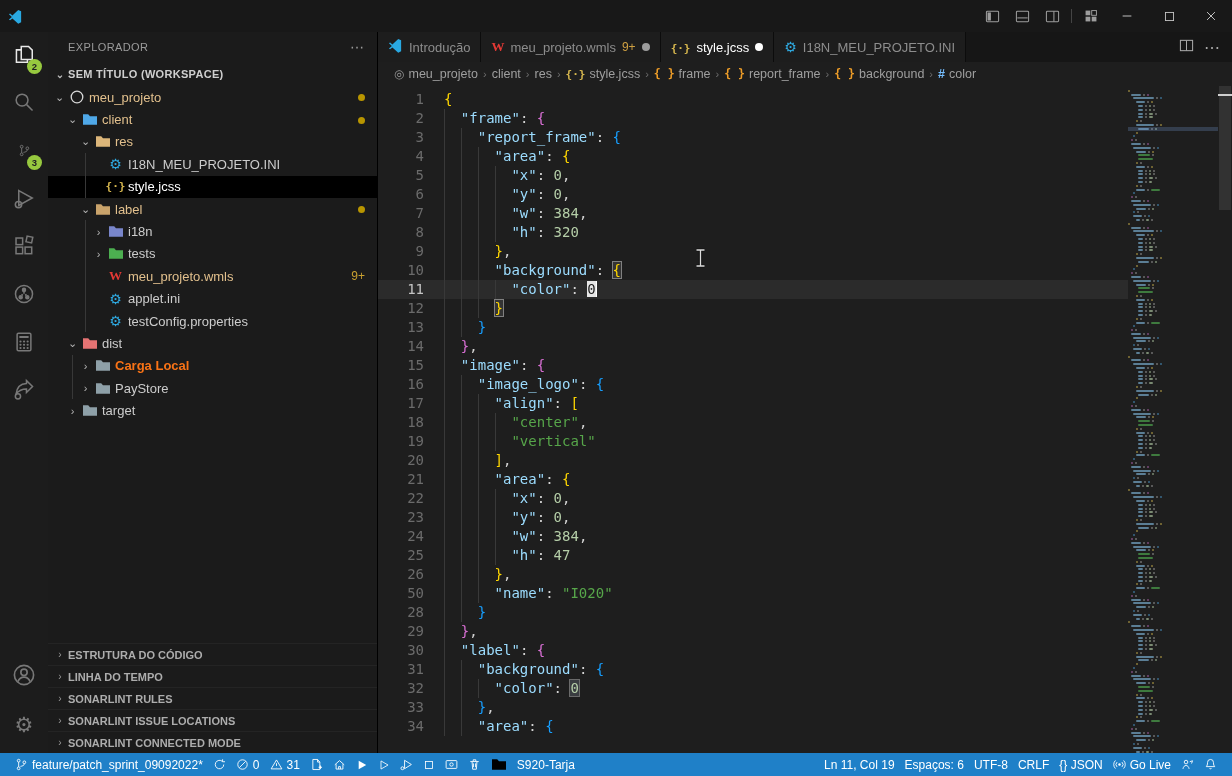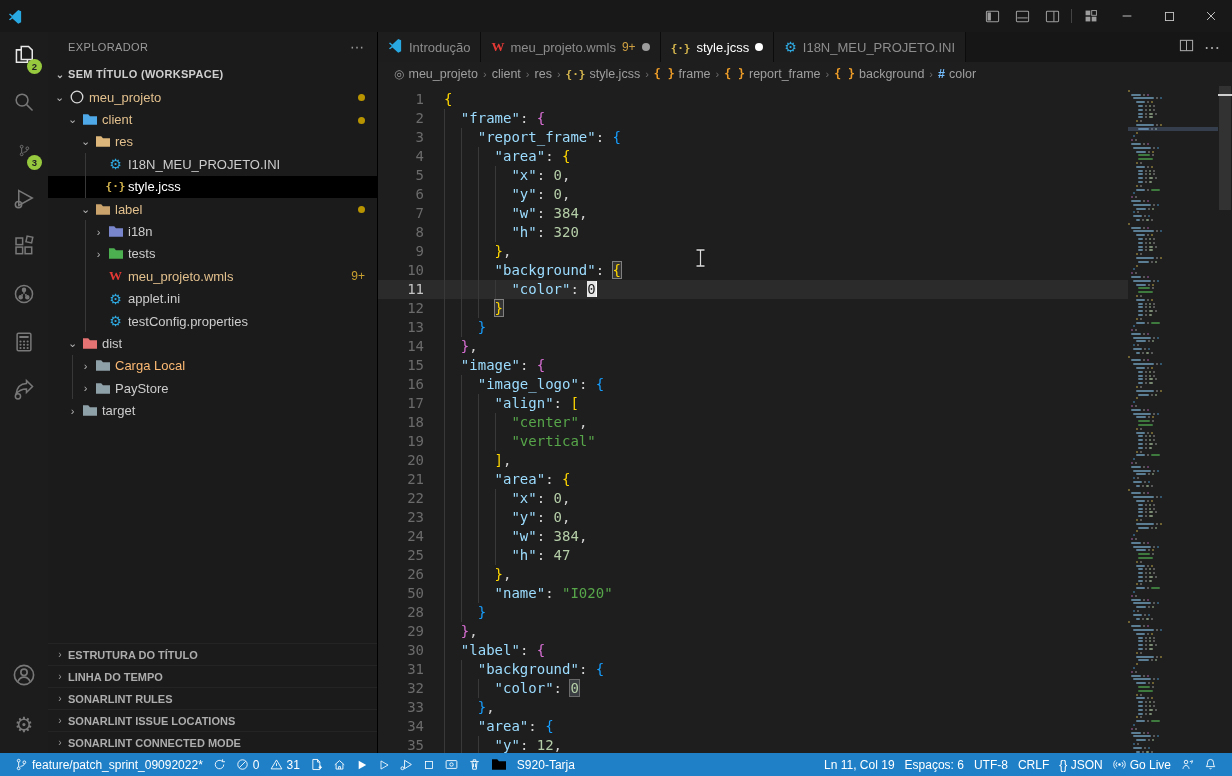--- a/index.html
+++ b/index.html
@@ -342,21 +342,21 @@
           <span class="tlabel" style="color: rgb(204, 204, 204);">dist</span>
         </div>
         <div class="trow" style="padding-left: 30px;">
           <span class="tguide" style="left: 24px;"></span>
           <span class="chev">›</span>
           <span class="ticon">
             <svg width="16" height="15" viewBox="0 0 16 15">
               <path d="M1 2.2h5.2l1.8 2H15v8.6H1z" fill="#8EA0A8"></path>
             </svg>
           </span>
-          <span class="tlabel" style="color: #fdba74;">Carga Local</span>
+          <span class="tlabel" style="color: #f97316; font-weight: bold;">Carga Local</span>
         </div>
         <div class="trow" style="padding-left: 30px;">
           <span class="tguide" style="left: 24px;"></span>
           <span class="chev">›</span>
           <span class="ticon">
             <svg width="16" height="15" viewBox="0 0 16 15">
               <path d="M1 2.2h5.2l1.8 2H15v8.6H1z" fill="#8EA0A8"></path>
             </svg>
           </span>
           <span class="tlabel" style="color: rgb(204, 204, 204);">PayStore</span>
@@ -367,21 +367,21 @@
             <svg width="16" height="15" viewBox="0 0 16 15">
               <path d="M1 2.2h5.2l1.8 2H15v8.6H1z" fill="#8EA0A8"></path>
             </svg>
           </span>
           <span class="tlabel" style="color: rgb(204, 204, 204);">target</span>
         </div>
       </div>
     <div class="sb-sections" id="sbSections">
         <div class="sb-sec">
           <span class="chev">›</span>
-          <span>ESTRUTURA DO TÍTULO</span>
+          <span>ESTRUTURA DO CÓDIGO</span>
         </div>
         <div class="sb-sec">
           <span class="chev">›</span>
           <span>LINHA DO TEMPO</span>
         </div>
         <div class="sb-sec">
           <span class="chev">›</span>
           <span>SONARLINT RULES</span>
         </div>
         <div class="sb-sec">
@@ -494,21 +494,20 @@
           <div class="line"><span class="ln">25</span><span class="lc"><span class="g" style="left: calc(0ch);"></span><span class="g" style="left: calc(2ch);"></span><span class="g" style="left: calc(4ch);"></span><span class="g" style="left: calc(6ch);"></span><span>        </span><span class="k">"h"</span><span class="p">: </span><span class="n">47</span></span></div>
           <div class="line"><span class="ln">26</span><span class="lc"><span class="g" style="left: calc(0ch);"></span><span class="g" style="left: calc(2ch);"></span><span class="g" style="left: calc(4ch);"></span><span>      </span><span class="b1">}</span><span class="p">,</span></span></div>
           <div class="line"><span class="ln">50</span><span class="lc"><span class="g" style="left: calc(0ch);"></span><span class="g" style="left: calc(2ch);"></span><span class="g" style="left: calc(4ch);"></span><span>      </span><span class="k">"name"</span><span class="p">: </span><span class="s">"I020"</span></span></div>
           <div class="line"><span class="ln">28</span><span class="lc"><span class="g" style="left: calc(0ch);"></span><span class="g" style="left: calc(2ch);"></span><span>    </span><span class="b3">}</span></span></div>
           <div class="line"><span class="ln">29</span><span class="lc"><span class="g" style="left: calc(0ch);"></span><span>  </span><span class="b2">}</span><span class="p">,</span></span></div>
           <div class="line"><span class="ln">30</span><span class="lc"><span class="g" style="left: calc(0ch);"></span><span>  </span><span class="k">"label"</span><span class="p">: </span><span class="b2">{</span></span></div>
           <div class="line"><span class="ln">31</span><span class="lc"><span class="g" style="left: calc(0ch);"></span><span class="g" style="left: calc(2ch);"></span><span>    </span><span class="k">"background"</span><span class="p">: </span><span class="b3">{</span></span></div>
           <div class="line"><span class="ln">32</span><span class="lc"><span class="g" style="left: calc(0ch);"></span><span class="g" style="left: calc(2ch);"></span><span class="g" style="left: calc(4ch);"></span><span>      </span><span class="k">"color"</span><span class="p">: </span><span class="n nocc">0</span></span></div>
           <div class="line"><span class="ln">33</span><span class="lc"><span class="g" style="left: calc(0ch);"></span><span class="g" style="left: calc(2ch);"></span><span>    </span><span class="b3">}</span><span class="p">,</span></span></div>
           <div class="line"><span class="ln">34</span><span class="lc"><span class="g" style="left: calc(0ch);"></span><span class="g" style="left: calc(2ch);"></span><span>    </span><span class="k">"area"</span><span class="p">: </span><span class="b3">{</span></span></div>
-          <div class="line"><span class="ln">35</span><span class="lc"><span class="g" style="left: calc(0ch);"></span><span class="g" style="left: calc(2ch);"></span><span class="g" style="left: calc(4ch);"></span><span>      </span><span class="k">"y"</span><span class="p">: </span><span class="n">12</span><span class="p">,</span></span></div>
         </div>
       <div class="minimap" id="minimap">
           <div class="mm-cur" style="top: 41px;"></div>
           <div class="mm-line" style="padding-left: 0px;">
             <span class="mm-t" style="width: 2px; background: rgb(138, 122, 58);"></span>
           </div>
           <div class="mm-line" style="padding-left: 2.6px;">
             <span class="mm-t" style="width: 10.5px; background: rgb(91, 126, 149);"></span>
             <span class="mm-t" style="width: 2px; background: rgb(110, 110, 110);"></span>
             <span class="mm-t" style="width: 2px; background: rgb(122, 74, 122);"></span>

